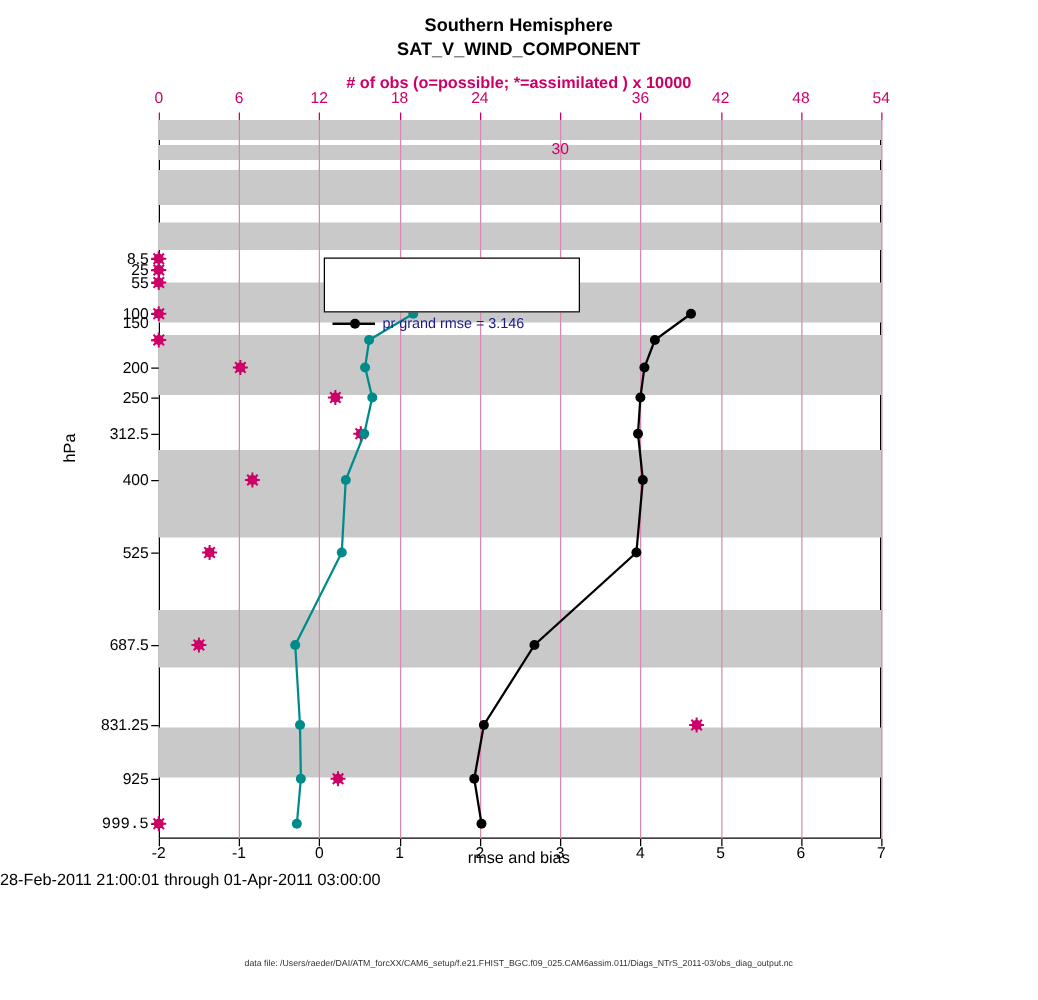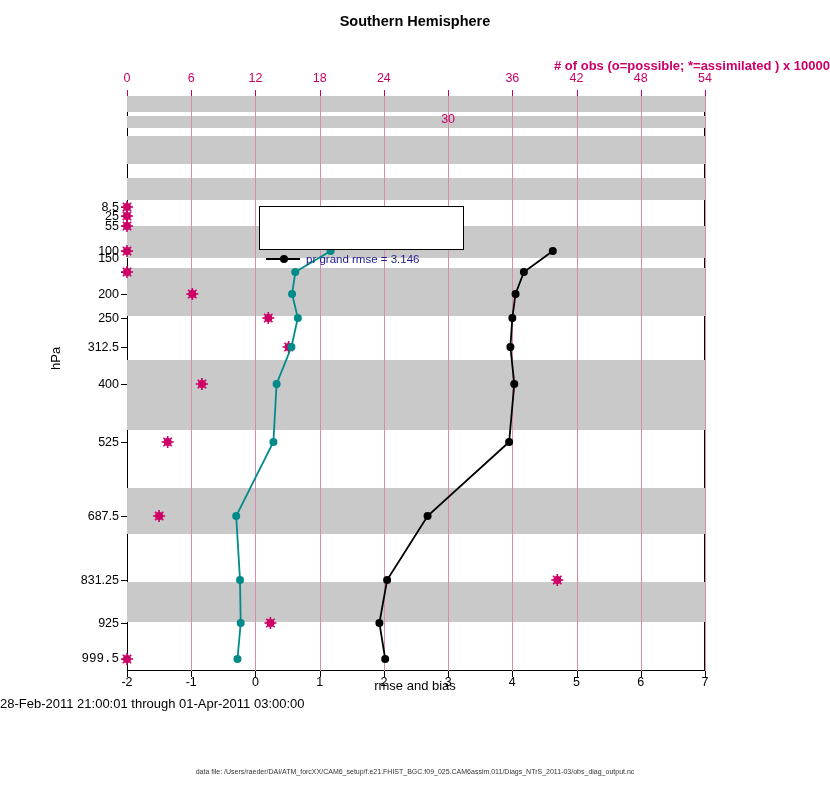--- a/index.html
+++ b/index.html
@@ -3,21 +3,21 @@
 <meta charset="utf-8">
 <style>
   html,body{margin:0;padding:0;}
   body{
     width:830px;height:800px;background:#ffffff;
     font-family:"Liberation Sans", sans-serif;
     color:#000;position:relative;overflow:hidden;
   }
   .title-block{position:absolute;left:0;top:12px;width:830px;text-align:center;}
   .title-line{font-size:14.5px;font-weight:bold;line-height:19px;}
-  .obs-axis-label{position:absolute;left:0;top:58px;width:830px;text-align:right;
+  .obs-axis-label{position:absolute;left:0;top:58px;width:830px;text-align:center;
       font-size:13px;font-weight:bold;color:#cc0066;}
   
   #plot{position:absolute;left:127px;top:96px;width:578px;height:575px;}
   .frame{position:absolute;inset:0;border:1px solid #000;box-sizing:border-box;}
   .band{position:absolute;left:0;width:100%;background:#c9c9c9;}
   .vgrid{position:absolute;top:0;bottom:0;width:1px;background:#d98ab0;}
   .tick-x-bottom{position:absolute;width:1px;height:6px;background:#000;bottom:-6px;}
   .tick-x-top{position:absolute;width:1px;height:6px;background:#cc0066;top:-6px;}
   .tick-y{position:absolute;height:1px;width:6px;background:#000;left:-6px;}
   .xlab-bottom{position:absolute;top:579px;transform:translateX(-50%);font-size:12.5px;}
@@ -35,20 +35,21 @@
   .legend-line{width:34px;height:2px;position:relative;margin-right:6px;}
   .legend-dot{position:absolute;left:14px;top:-3px;width:8px;height:8px;border-radius:50%;}
   .legend-text{font-size:11.5px;color:#1a1a8c;white-space:nowrap;}
   svg{position:absolute;left:0;top:0;overflow:visible;}
 </style>
 </head>
 <body>
 
 <div class="title-block">
   <div class="title-line">Southern Hemisphere</div>
+  <div class="title-line">SAT_V_WIND_COMPONENT</div>
 </div>
 <div class="obs-axis-label"># of obs (o=possible;  *=assimilated ) x 10000</div>
 
 <div id="plot">
   <div class="frame"></div>
   <div id="bands">
       <div class="band" style="top: 0px; height: 16px;"></div>
       <div class="band" style="top: 20px; height: 12px;"></div>
       <div class="band" style="top: 40px; height: 28px;"></div>
       <div class="band" style="top: 82px; height: 22px;"></div>

